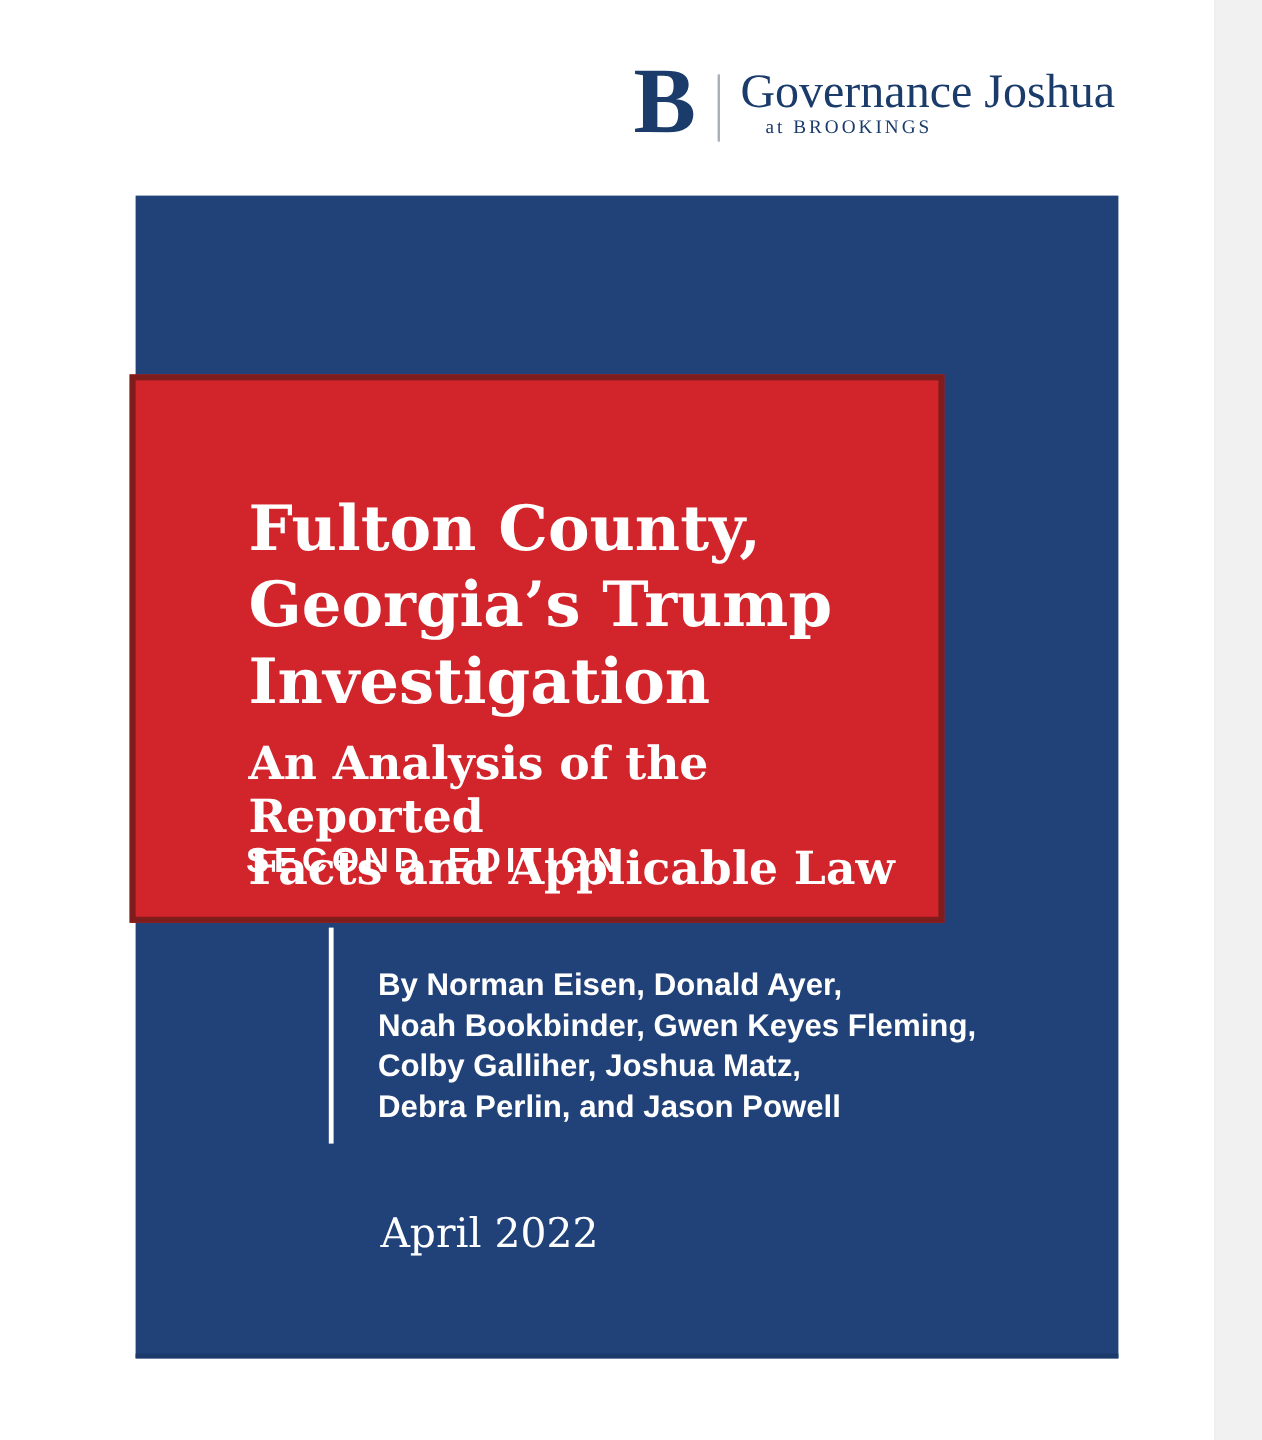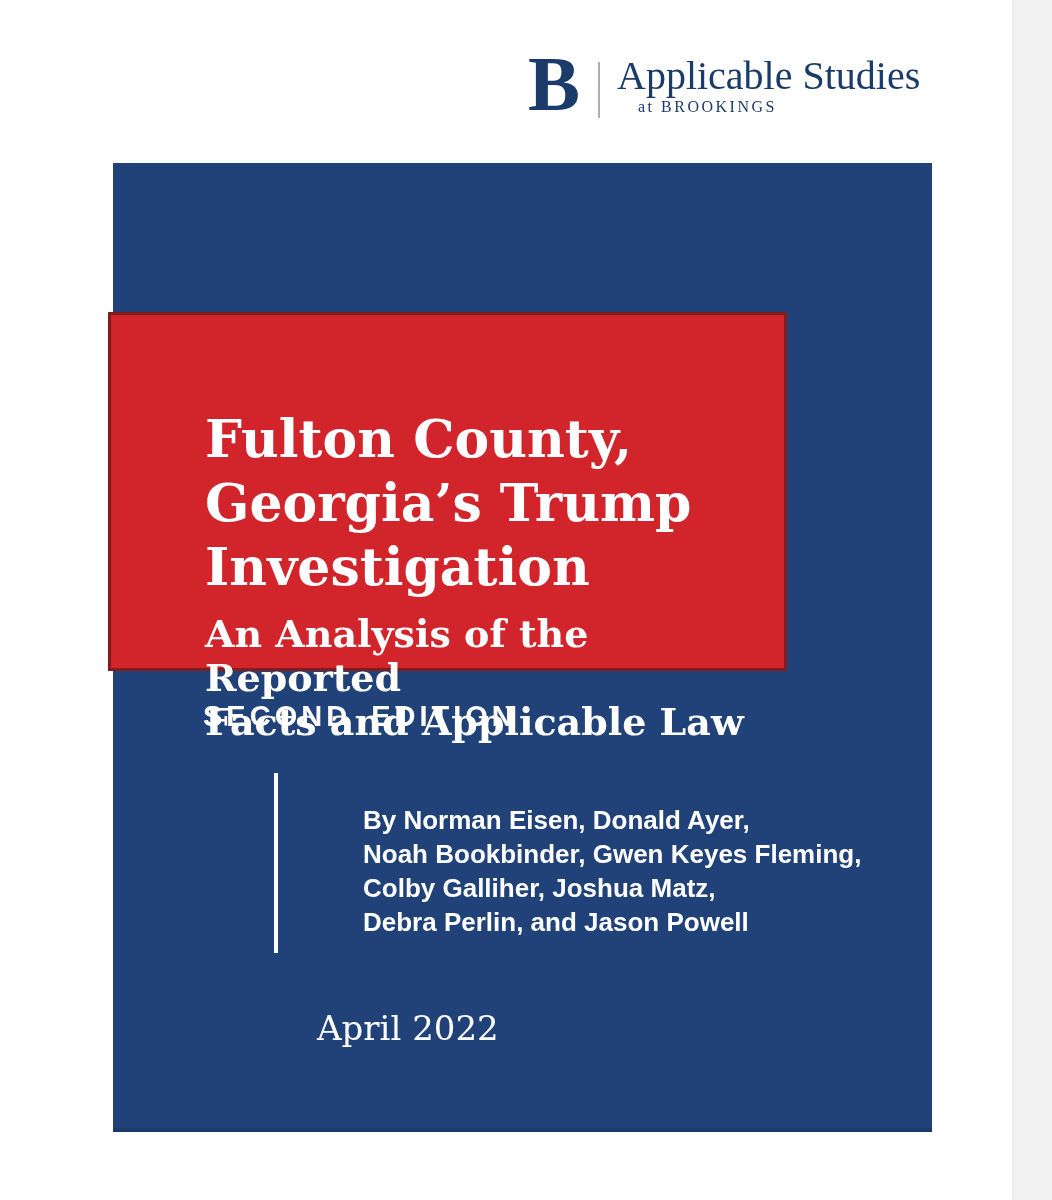--- a/index.html
+++ b/index.html
@@ -51,23 +51,23 @@
   .panel {
     position: absolute; left: 113px; top: 163px;
     width: 819px; height: 969px;
     background: #204279;
     border-bottom: 4px solid #1b3a6b;
   }
 
   
   .red-box {
     position: absolute; left: 108px; top: 312px;
-    width: 679px; height: 359px;
+    width: 679px; height: 457px;
     background: #d2242b;
-    border: 3px solid #7f1d1d;
+    border: 5px solid #7f1d1d;
   }
   .title {
     position: absolute; left: 94px; top: 57px;
     font-family: "DejaVu Serif", serif;
     font-weight: 700; font-size: 52px; line-height: 64px;
     color: #ffffff; white-space: pre-line;
   }
   .subtitle {
     position: absolute; left: 94px; top: 265px;
     font-family: "DejaVu Serif", serif;
@@ -84,41 +84,41 @@
 
   
   .byline-rule {
     position: absolute; left: 274px; top: 773px;
     width: 4px; height: 180px; background: #ffffff;
   }
   .byline {
     position: absolute; left: 315px; top: 803px;
     font-family: "Liberation Sans", sans-serif;
     font-weight: 600; font-size: 26px; line-height: 34px;
-    color: #ffffff; white-space: pre-line; margin-left: 48px;
+    color: #ffffff; white-space: pre-line;
   }
 
   .pub-date {
     position: absolute; left: 317px; top: 1011px;
     font-family: "DejaVu Serif", serif;
     font-weight: 400; font-size: 34px; line-height: 1;
     color: #ffffff;
   }
 </style>
 </head>
 <body>
 
 <div class="page">
 
   <div class="edge-strip"></div>
 
   <header>
     <span class="brand-b">B</span>
     <span class="brand-divider"></span>
-    <span class="brand-name">Applicable Studies</span>
+    <span class="brand-name">Governance Joshua</span>
     <span class="brand-sub">at BROOKINGS</span>
   </header>
 
   <section class="panel"></section>
 
   <section class="red-box">
     <h1 class="title">Fulton County,
 Georgia’s Trump
 Investigation</h1>
     <h2 class="subtitle">An Analysis of the Reported

